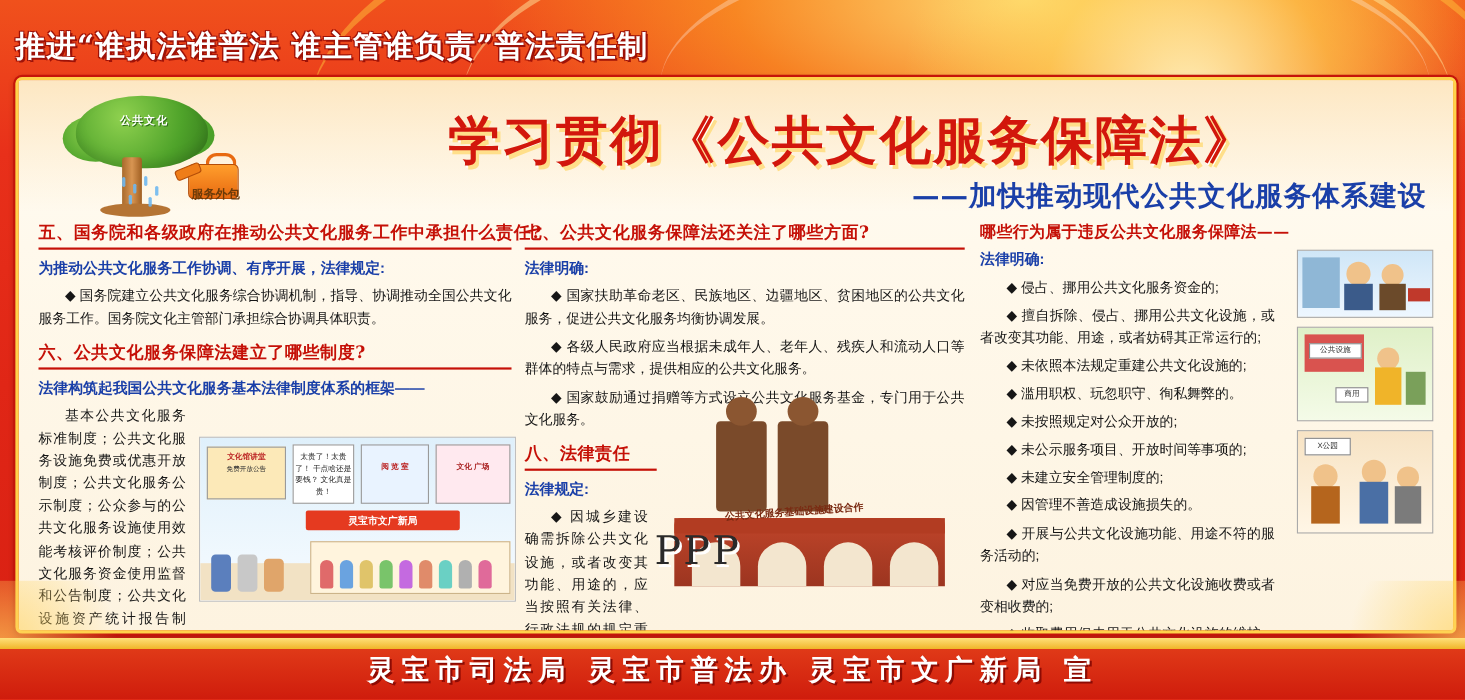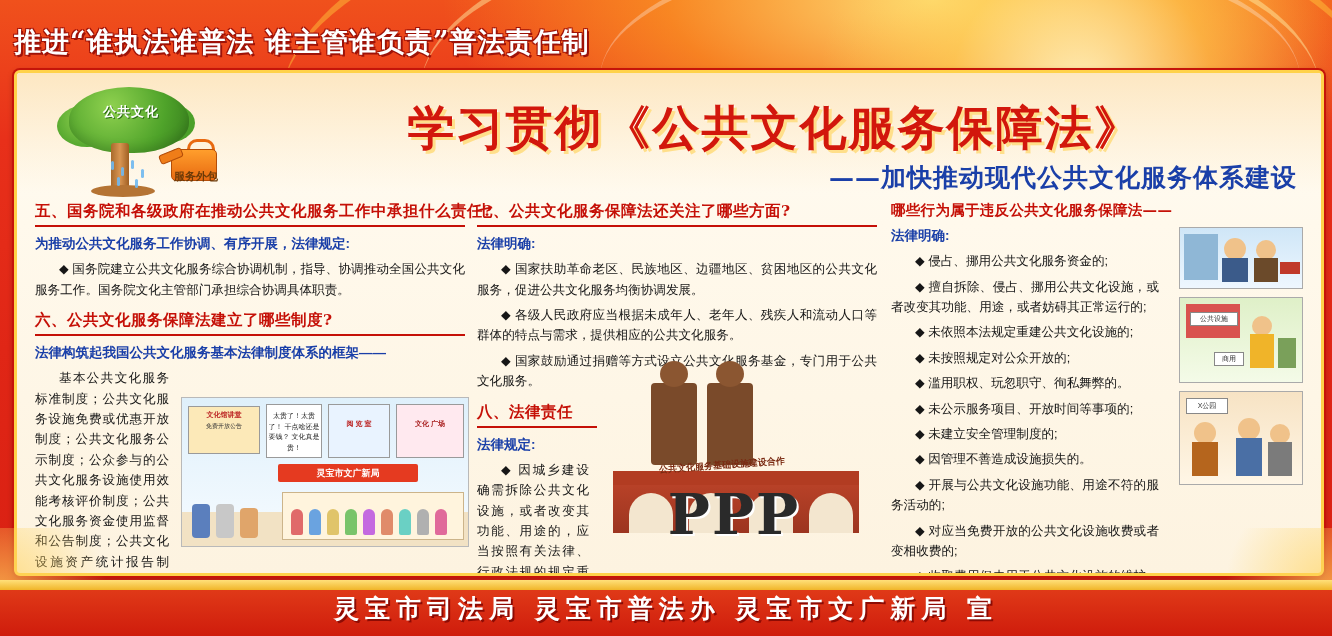--- a/index.html
+++ b/index.html
@@ -52,21 +52,21 @@
   
   .tree{position:absolute;left:34px;top:12px;width:180px;height:110px;}
   .tree .crown{position:absolute;left:18px;top:2px;width:120px;height:66px;border-radius:50% 50% 46% 46%;
     background:radial-gradient(circle at 35% 30%, #8fd14f 0%, #4fa32a 60%, #357a1c 100%);
     box-shadow:inset 0 -6px 10px rgba(0,0,0,.12);}
   .tree .crown2{position:absolute;left:6px;top:20px;width:60px;height:42px;border-radius:50%;
     background:radial-gradient(circle at 40% 35%, #8ed04e 0%, #4ba029 70%);}
   .tree .crown3{position:absolute;left:86px;top:18px;width:58px;height:40px;border-radius:50%;
     background:radial-gradient(circle at 40% 35%, #8ed04e 0%, #4ba029 70%);}
   .tree .label{position:absolute;left:34px;top:18px;width:92px;text-align:center;
-    color:#fff;font-size:13px;font-weight:bold;letter-spacing:1px;
+    color:#fff;font-size:10px;font-weight:bold;letter-spacing:1px;
     text-shadow:1px 1px 0 #2c6b14;}
   .tree .trunk{position:absolute;left:60px;top:58px;width:18px;height:50px;
     background:linear-gradient(90deg,#a96a2c,#d89552,#a05f22);border-radius:3px;}
   .tree .root{position:absolute;left:40px;top:100px;width:64px;height:12px;border-radius:50%;
     background:#b57434;}
   .can{position:absolute;left:112px;top:58px;width:58px;height:40px;}
   .can .body{position:absolute;left:8px;top:6px;width:44px;height:30px;border-radius:5px;
     background:linear-gradient(180deg,#ff9e2c,#e86a11);border:1px solid #b44d08;}
   .can .spout{position:absolute;left:-4px;top:8px;width:22px;height:8px;background:#ef7d18;
     transform:rotate(-22deg);border-radius:3px;border:1px solid #b44d08;}
@@ -135,22 +135,22 @@
   
   .illus2{position:absolute;left:118px;top:178px;width:278px;height:172px;}
   .ppp-fig{position:absolute;border-radius:4px;background:#7a4a2a;}
   .fig-a{left:56px;top:4px;width:46px;height:82px;}
   .fig-b{left:112px;top:4px;width:46px;height:82px;}
   .fig-head{position:absolute;width:28px;height:26px;border-radius:50%;background:#8b5631;}
   .bridge{position:absolute;left:18px;top:92px;width:246px;height:62px;
     background:linear-gradient(180deg,#c0452a,#9c3520);border-radius:6px 6px 0 0;}
   .bridge .deck{position:absolute;left:0;top:0;width:100%;height:14px;background:#b23c22;}
   .arch{position:absolute;top:22px;width:44px;height:40px;border-radius:22px 22px 0 0;background:#f3e6cf;}
-  .ppp-text{position:absolute;left:0;top:102px;width:278px;text-align:center;
-    font-family:"DejaVu Serif","Liberation Serif",serif;font-weight:bold;font-size:56px;color:#2a2a2a;
+  .ppp-text{position:absolute;left:0;top:102px;width:278px;text-align:left;
+    font-family:"DejaVu Serif","Liberation Serif",serif;font-weight:normal;font-size:36px;color:#2a2a2a;
     text-shadow:2px 2px 0 #ffffff;letter-spacing:2px;}
   .ppp-cap{position:absolute;left:22px;top:80px;width:210px;text-align:center;font-size:9px;color:#7a2a12;font-weight:bold;
     transform:rotate(-4deg);}
 
   
   .cart{position:absolute;border:1px solid #aaa;background:#fff;overflow:hidden;}
   .c1{right:0;top:26px;width:122px;height:60px;background:linear-gradient(180deg,#cfe6f7,#eef7ff);}
   .c2{right:0;top:96px;width:122px;height:84px;background:linear-gradient(180deg,#dff0c8,#f4fbe8);}
   .c3{right:0;top:190px;width:122px;height:92px;background:linear-gradient(180deg,#f7e3c4,#fff6e6);}
   .cart .blob{position:absolute;border-radius:50%;}
@@ -303,22 +303,22 @@
           </div>
         </div>
 
         <div class="col col3">
           <div class="head-plain">哪些行为属于违反公共文化服务保障法——</div>
           <div class="lead" style="margin-top:0">法律明确:</div>
 
           <p class="body indent" style="width:268px">◆ 侵占、挪用公共文化服务资金的;</p>
           <p class="body indent" style="width:268px">◆ 擅自拆除、侵占、挪用公共文化设施，或者改变其功能、用途，或者妨碍其正常运行的;</p>
           <p class="body indent" style="width:268px">◆ 未依照本法规定重建公共文化设施的;</p>
+          <p class="body indent" style="width:268px">◆ 滥用职权、玩忽职守、徇私舞弊的。</p>
           <p class="body indent" style="width:268px">◆ 未按照规定对公众开放的;</p>
-          <p class="body indent" style="width:268px">◆ 滥用职权、玩忽职守、徇私舞弊的。</p>
           <p class="body indent" style="width:268px">◆ 未公示服务项目、开放时间等事项的;</p>
           <p class="body indent" style="width:268px">◆ 未建立安全管理制度的;</p>
           <p class="body indent" style="width:268px">◆ 因管理不善造成设施损失的。</p>
           <p class="body indent" style="width:268px">◆ 开展与公共文化设施功能、用途不符的服务活动的;</p>
           <p class="body indent" style="width:268px">◆ 对应当免费开放的公共文化设施收费或者变相收费的;</p>
           <p class="body indent" style="width:268px">◆ 收取费用但未用于公共文化设施的维护、管理和事业发展，擅作他用的。</p>
 
           <div class="cart c1">
             <div class="rect" style="left:4px;top:6px;width:34px;height:46px;background:#8fb7d6"></div>
             <div class="blob" style="left:44px;top:10px;width:22px;height:22px;background:#f0c28a"></div>

